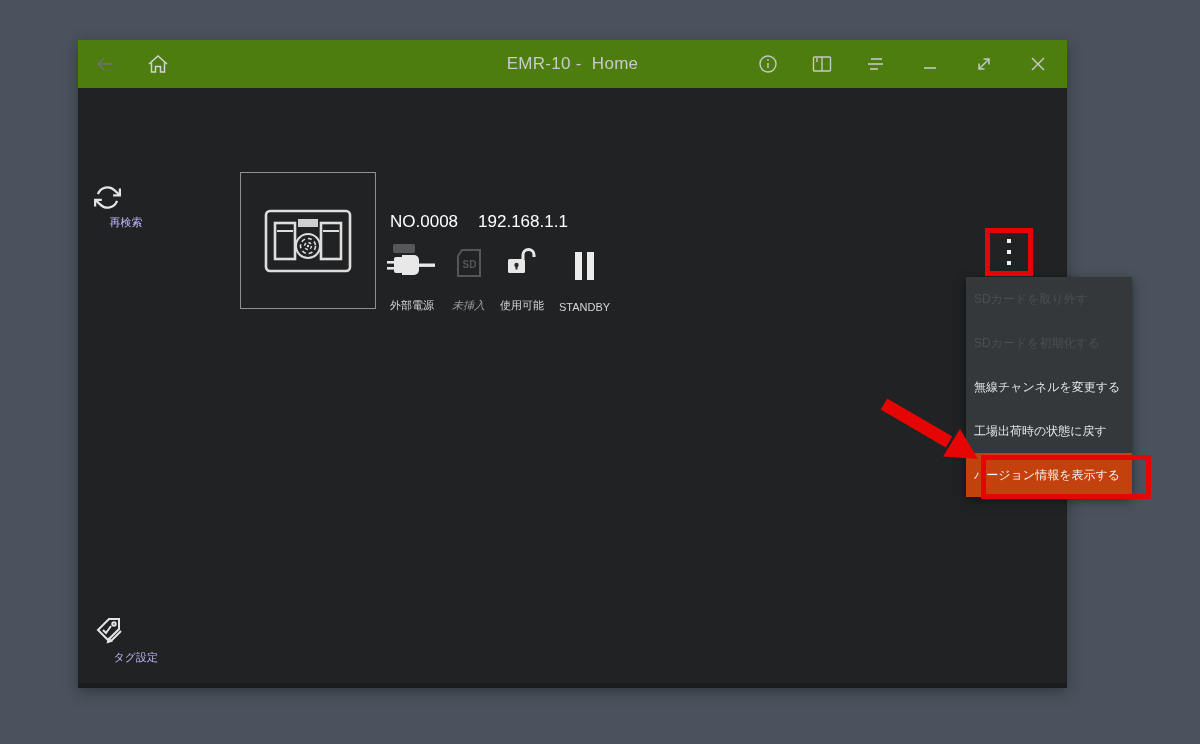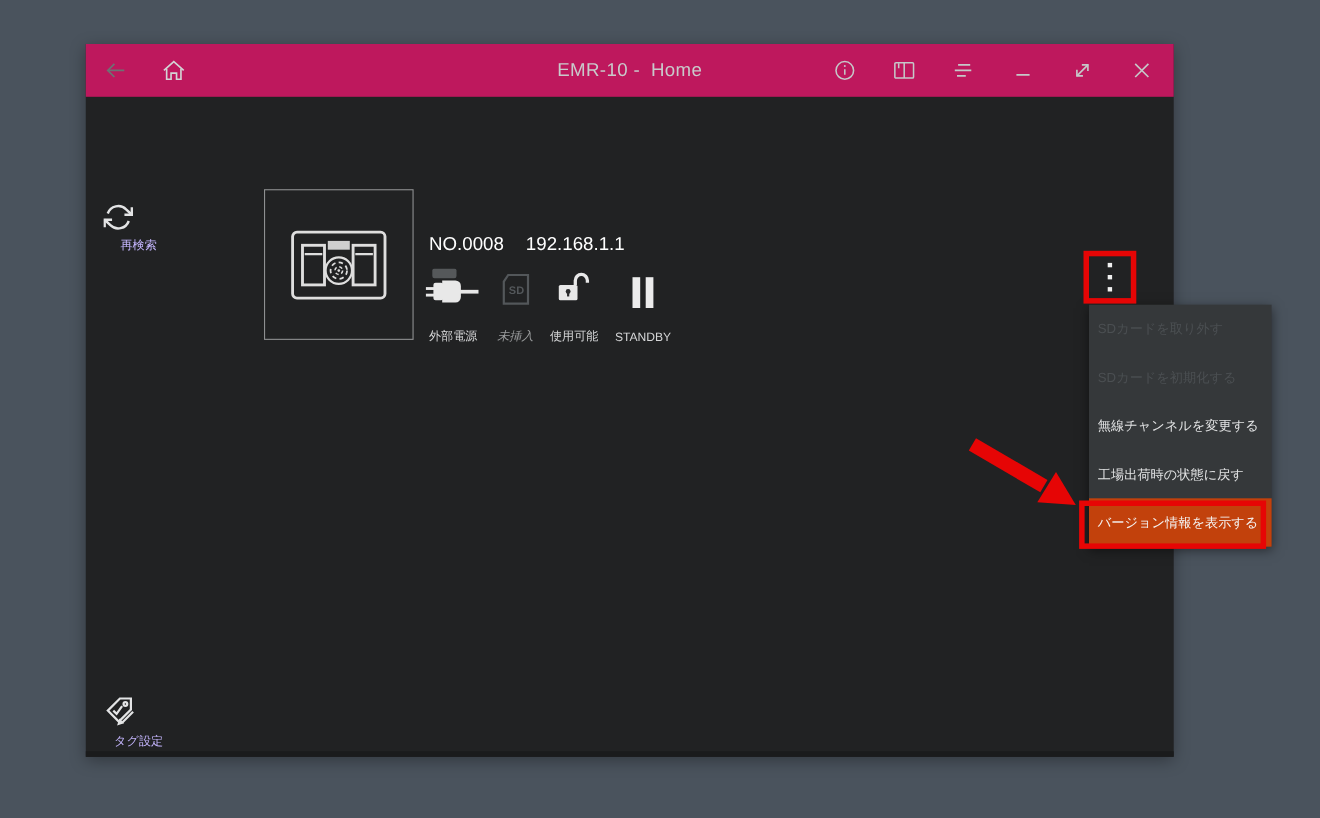--- a/index.html
+++ b/index.html
@@ -4,60 +4,60 @@
 <style>
   * { margin:0; padding:0; box-sizing:border-box; }
   html,body { width:1200px; height:744px; overflow:hidden; }
   body { background:#4a535d; font-family:"Liberation Sans", sans-serif; position:relative; }
 
   .window { position:absolute; left:78px; top:40px; width:989px; height:648px;
             background:#212223; border-bottom:5px solid #1a1b1c;
             box-shadow:0 4px 14px rgba(0,0,0,.35); }
 
   
-  .titlebar { position:relative; height:48px; background:#be185d; display:flex; align-items:center; }
+  .titlebar { position:relative; height:48px; background:#4d7c0f; display:flex; align-items:center; }
   .tb-left { display:flex; align-items:center; padding-left:16px; gap:31px; }
   .tb-title { position:absolute; left:50%; transform:translateX(-50%); color:#c9cacb;
               font-size:17px; white-space:pre; letter-spacing:.3px; }
   .tb-right { position:absolute; right:2px; top:0; height:48px; display:flex; }
   .tb-btn { width:54px; height:48px; display:flex; align-items:center; justify-content:center; cursor:default; }
   .icon svg { display:block; }
 
   
   .tabs { position:absolute; left:30px; top:55px; display:flex; }
   .tab { height:45px; display:flex; align-items:center; gap:10px; padding:0 18px; }
   .tab.active { position:relative; }
   .tab.active::after { content:""; position:absolute; left:0; right:0; bottom:-7px; height:7px; background:#f9a602; }
   .tab-label { font-size:15px; color:#c7c8c9; }
   .tab.active .tab-label { color:#f2f2f2; }
 
   
   .side-action { position:absolute; width:64px; text-align:center; color:#c4b5fd; }
   .side-action .lbl { font-size:11px; margin-top:4px; display:block; }
   .refresh-action { left:16px; top:144px; }
-  .tag-action { left:16px; top:592px; }
+  .tag-action { left:16px; top:576px;text-align:right; }
 
   
   .thumb { position:absolute; left:162px; top:132px; width:136px; height:137px;
            border:1px solid #8e9091; display:flex; align-items:center; justify-content:center; }
   .dev-name { position:absolute; left:312px; top:140px; font-size:27px; color:#ededed; letter-spacing:.5px; }
   .dev-sub { position:absolute; left:312px; top:172px; display:flex; gap:20px; color:#ffffff; font-size:17px; }
   .statuses { position:absolute; left:309px; top:204px; display:flex; gap:15px; }
   .status { display:flex; flex-direction:column; align-items:center; justify-content:flex-end; }
   .status .s-icon { height:34px; display:flex; align-items:flex-end; justify-content:center; }
   .status .s-lbl { font-size:11px; color:#d5d6d7; margin-top:20px; white-space:nowrap; }
   .status.dimmed .s-lbl { color:#9b9d9e;font-style:italic; }
 
   
   .kebab { position:absolute; left:912px; top:193px; width:38px; height:38px;
            display:flex; flex-direction:column; align-items:center; justify-content:center; gap:7px; }
   .kebab .dot { width:4px; height:4px; background:#f0f0f0; }
 
   
-  .menu { position:absolute; left:912px; top:237px; width:166px; background:#35383a;
+  .menu { position:absolute; left:888px; top:237px; width:166px; background:#35383a;
           box-shadow:0 3px 10px rgba(0,0,0,.5); z-index:5; }
   .menu-item { height:44px; line-height:44px; padding:0 8px; font-size:12px; color:#e2e3e4; white-space:nowrap; }
   .menu-item.disabled { color:#4b4f52; }
   .menu-item.highlight { background:#c2410c; color:#f4f4f4; }
 
   
   .anno-box { position:absolute; border:5px solid #e60505; z-index:10; pointer-events:none; }
   .anno-kebab { left:907px; top:188px; width:48px; height:48px; }
   .anno-item { left:903px; top:415px; width:170px; height:44px; }
   .anno-arrow { position:absolute; left:0; top:0; width:1200px; height:744px; z-index:9; pointer-events:none; }

